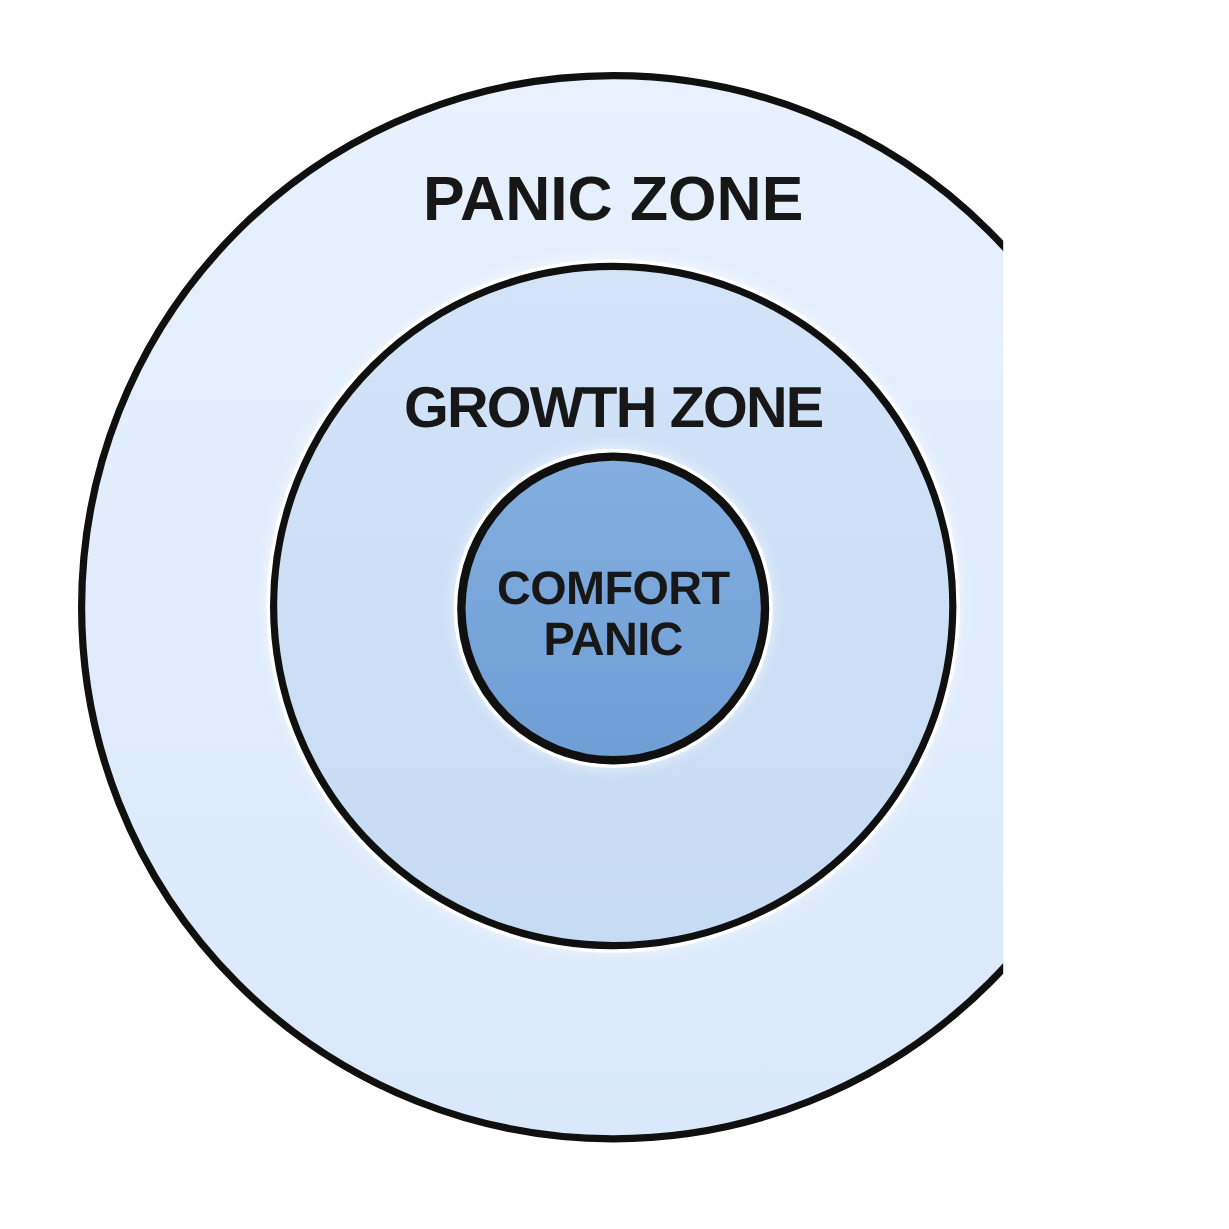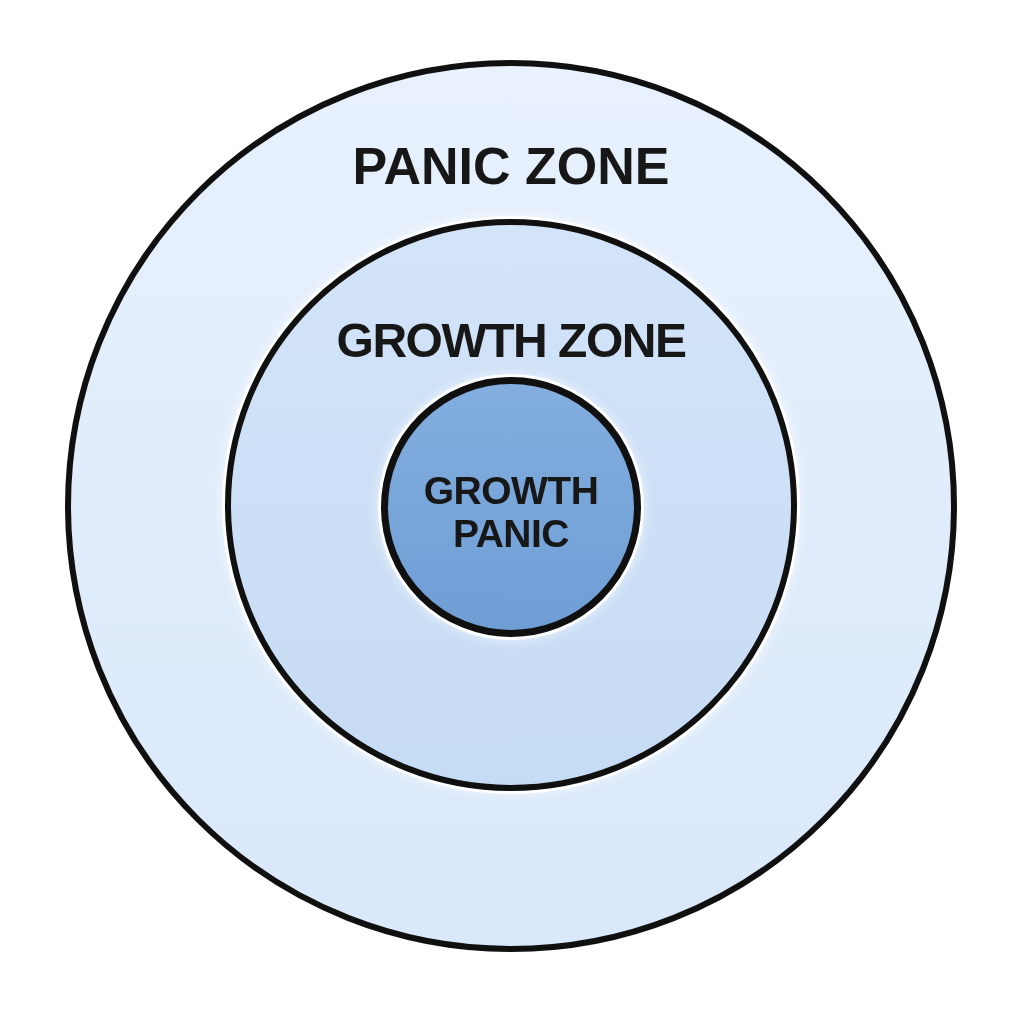--- a/index.html
+++ b/index.html
@@ -2,21 +2,21 @@
 <html style="--bg: #ffffff; --stroke: #101010; --text: #171717; --halo: #ffffff; --panic-zone-top: #e8f1fd; --panic-zone-bottom: #d9e8fa; --growth-zone-top: #d3e4f9; --growth-zone-bottom: #c6dbf4; --comfort-zone-top: #83aedf; --comfort-zone-bottom: #6f9ed5;"><head>
 <meta charset="utf-8">
 <style>
   html, body {
     margin: 0;
     padding: 0;
     background: #ffffff;
   }
   .canvas {
     position: relative;
-    width: 1024px;
+    width: 836px;
     height: 1024px;
     background: var(--bg, #ffffff);
     overflow: hidden;
     font-family: "Liberation Sans", "DejaVu Sans", sans-serif;
   }
   .circle {
     position: absolute;
     border-radius: 50%;
     border: 6px solid var(--stroke, #101010);
     box-shadow: 0 0 0 3px var(--halo, #ffffff), 0 0 12px 4px rgba(255,255,255,0.55);
@@ -83,17 +83,17 @@
 
   <div class="circle middle"></div>
 
   <div class="circle inner"></div>
 
   <div class="zone-label panic">PANIC ZONE</div>
 
   <div class="zone-label growth">GROWTH ZONE</div>
 
   <div class="zone-label comfort">
-    <div>GROWTH</div>
+    <div>COMFORT</div>
     <div>PANIC</div>
   </div>
 
 </div>
 
 </body></html>

